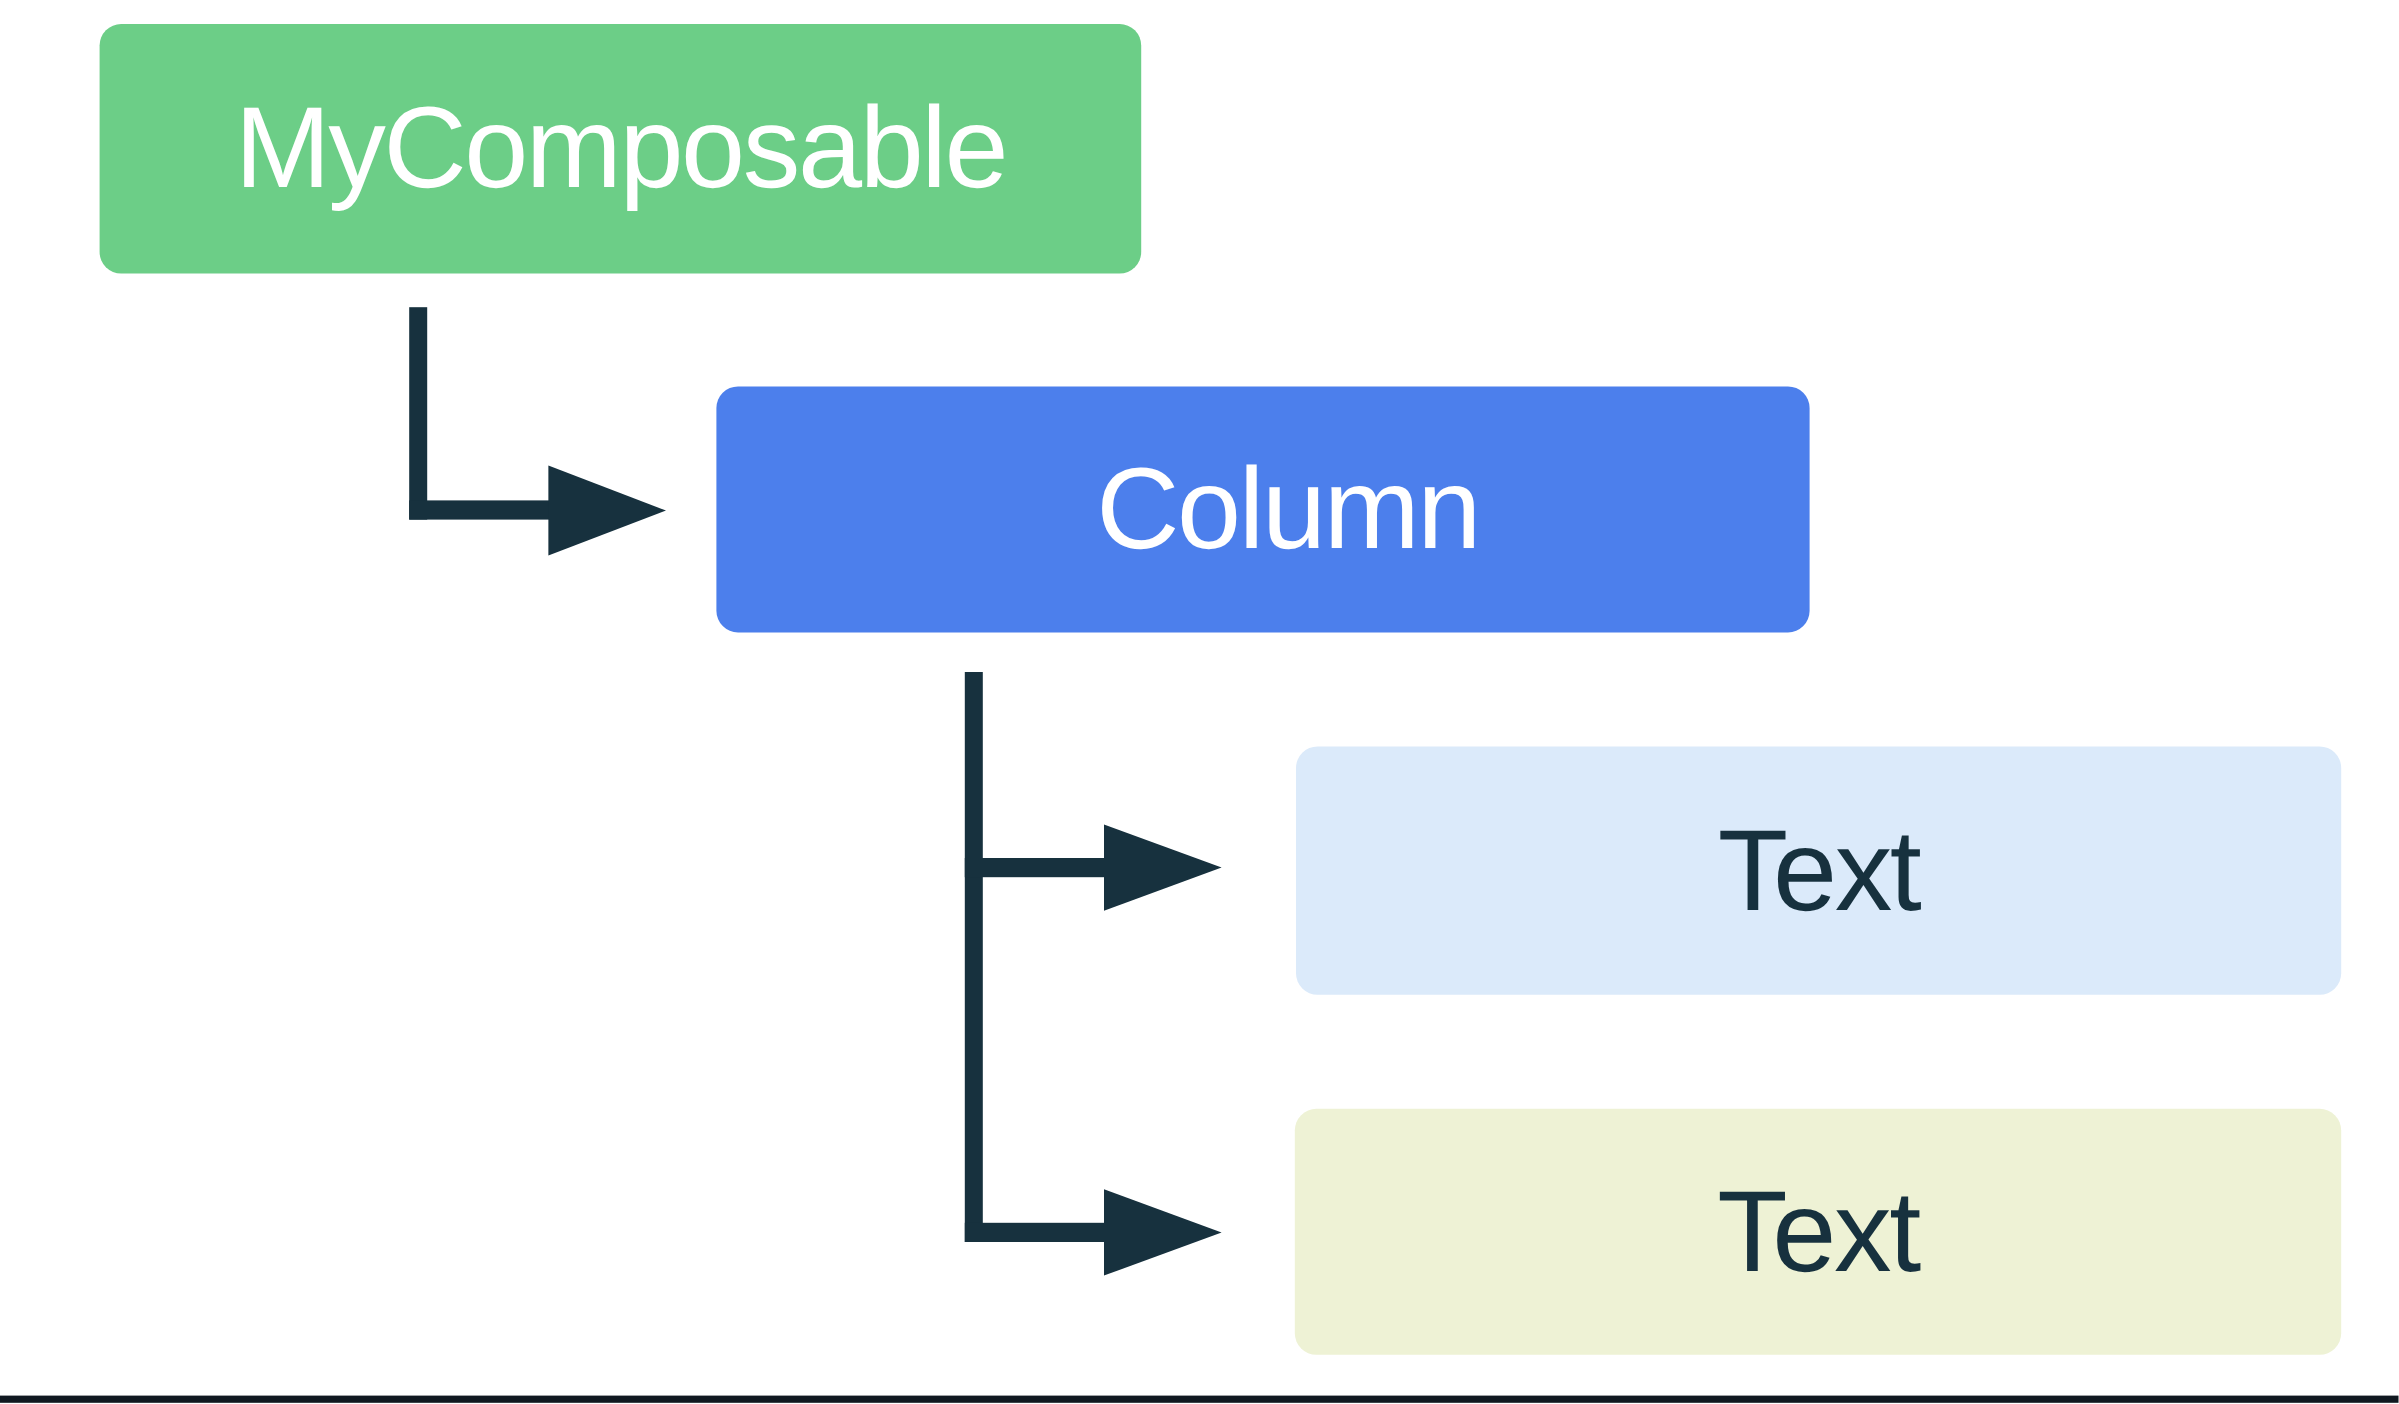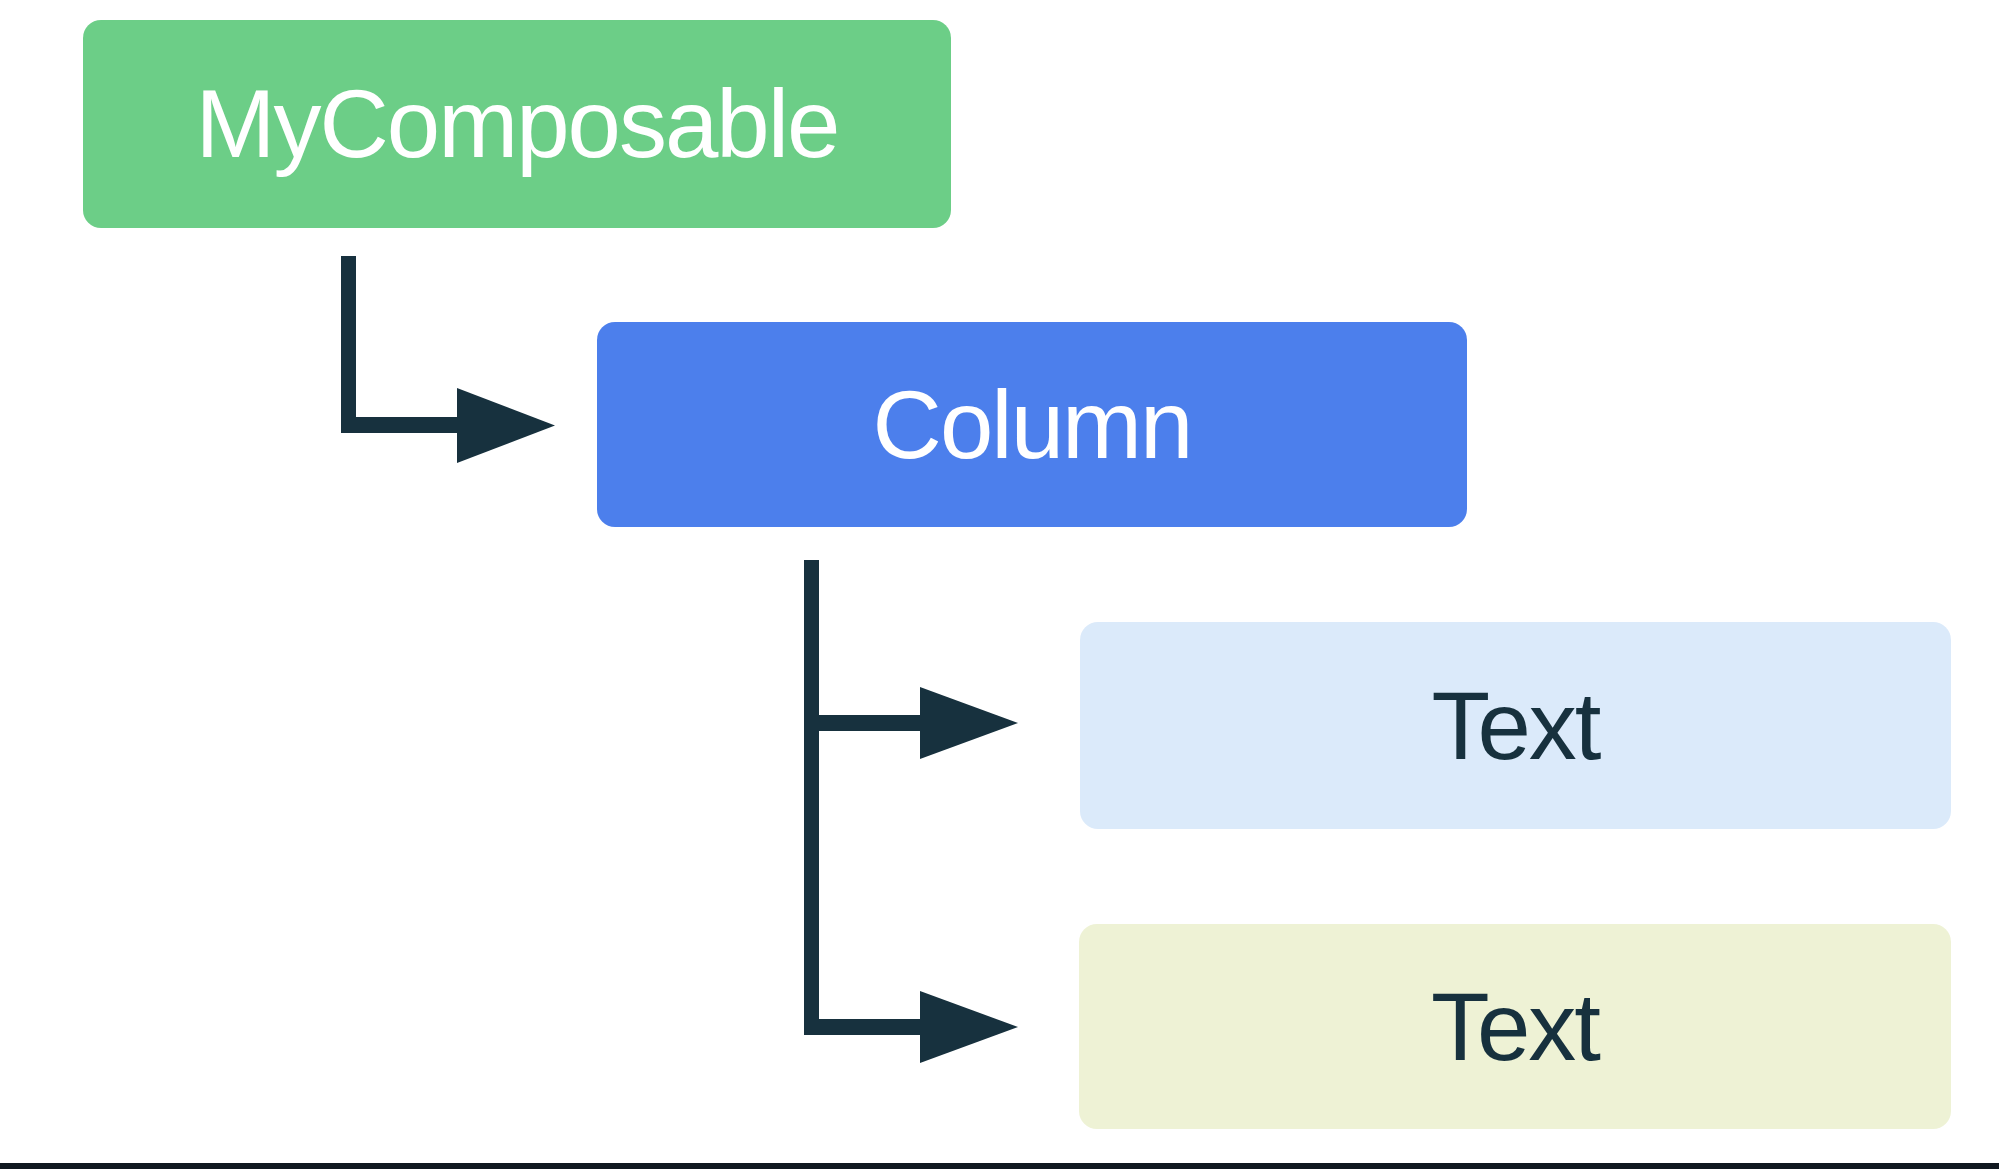--- a/index.html
+++ b/index.html
@@ -25,21 +25,21 @@
     letter-spacing: -2px;
     line-height: 1;
     white-space: nowrap;
   }
   .node-mycomposable {
     left: 39px; top: 20px; width: 868px; height: 208px;
     background: var(--green); color: var(--on-dark); margin-left: 44px;
   }
   .node-column {
     left: 597px; top: 322px; width: 870px; height: 205px;
-    background: var(--blue); color: var(--on-dark);
+    background: var(--blue); color: var(--on-dark); padding-left: 41px;
   }
   .node-text-1 {
     left: 1080px; top: 622px; width: 871px; height: 207px;
     background: var(--light-blue); color: var(--navy);
   }
   .node-text-2 {
     left: 1079px; top: 924px; width: 872px; height: 205px;
     background: var(--cream); color: var(--navy);
   }
   svg.arrows {

